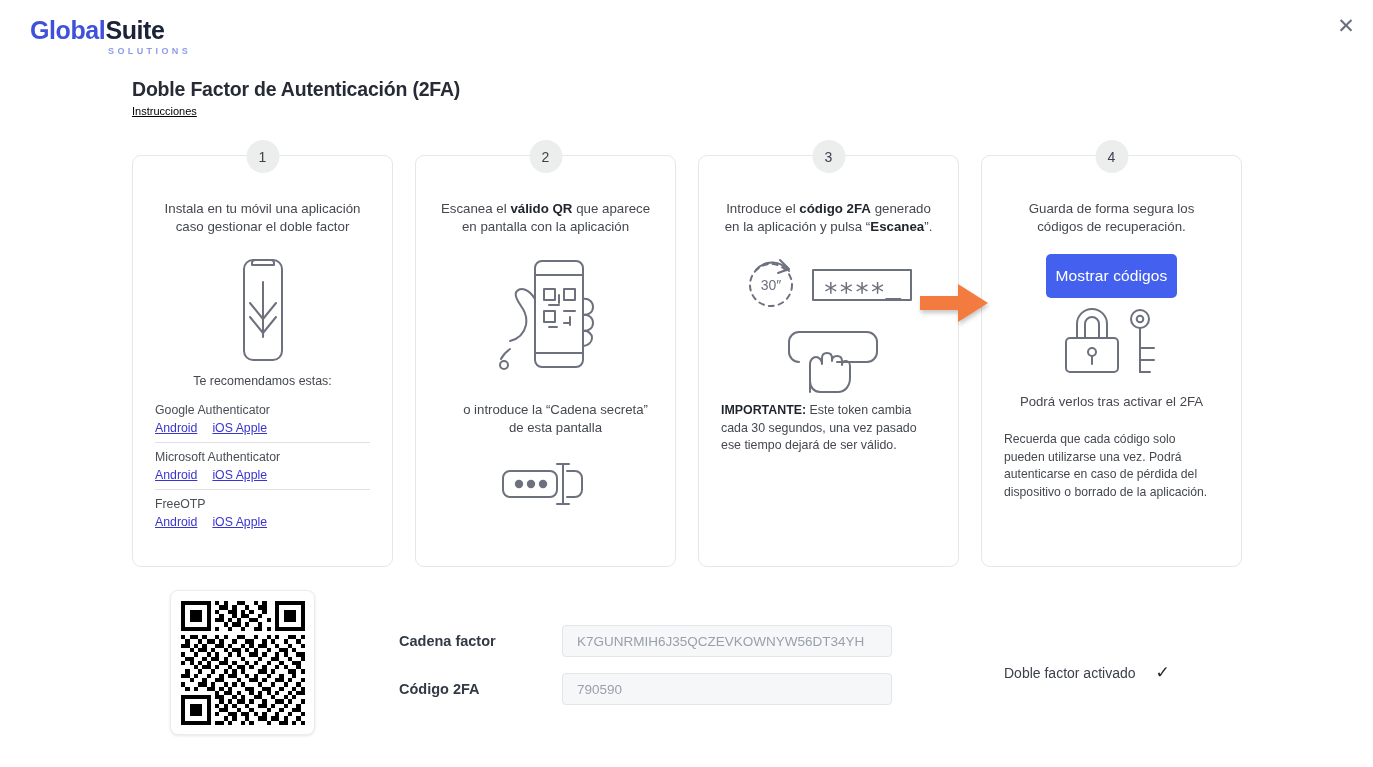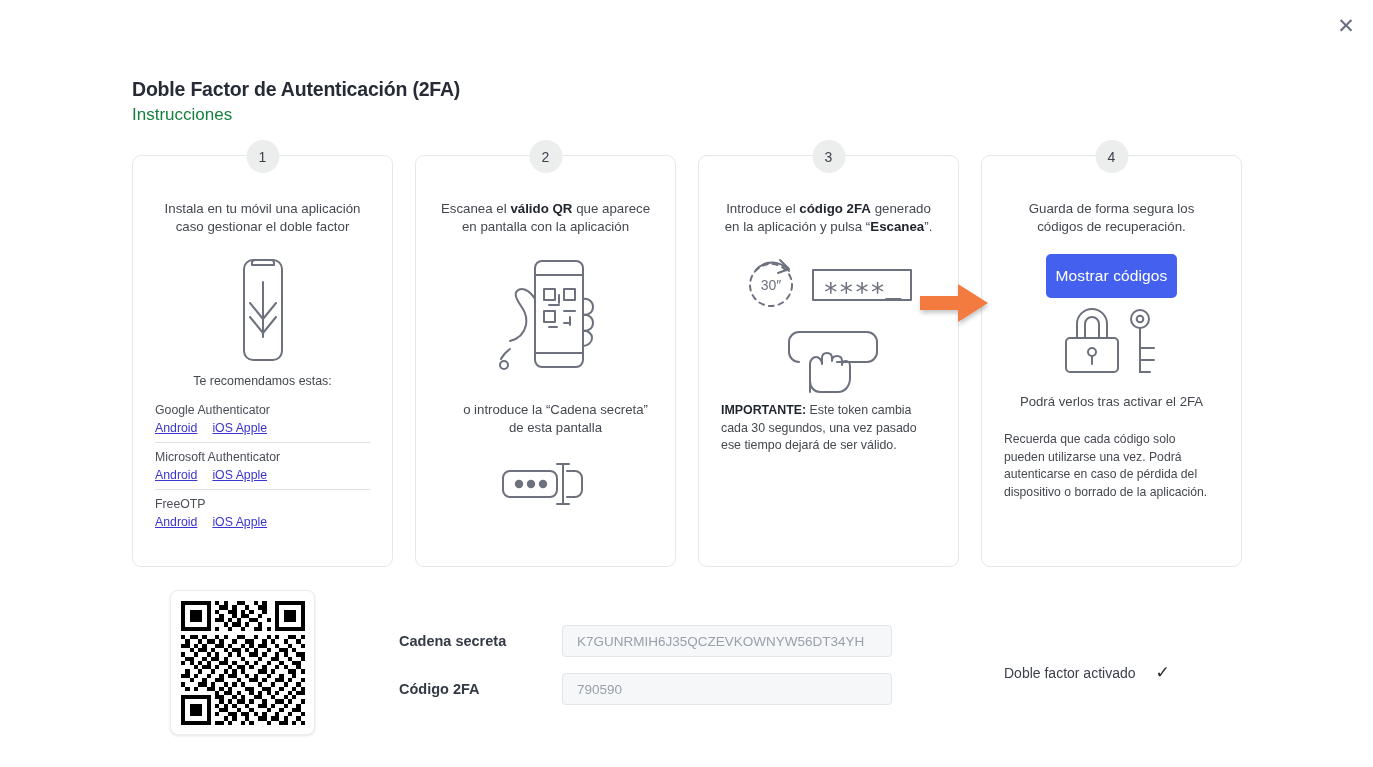--- a/index.html
+++ b/index.html
@@ -30,21 +30,21 @@
     color: #6b6f7d; font-size: 21px; line-height: 1; padding: 0;
   }
 
   
   .title {
     position: absolute; left: 132px; top: 78px;
     font-size: 19.5px; font-weight: 700; color: #262b36; letter-spacing: -0.2px;
   }
   .subtitle {
     position: absolute; left: 132px; top: 105px;
-    font-size: 17px; color: #15803d;
+    font-size: 11px; color: #000000; text-decoration: underline;
   }
 
   
   .steps {
     position: absolute; left: 132px; top: 155px;
     width: 1110px; height: 412px;
     display: flex; gap: 22px;
   }
   .step {
     position: relative;
@@ -122,20 +122,26 @@
     position: absolute; left: 1004px; top: 662px;
     font-size: 14px; color: #3a3f4b; display: flex; align-items: center; gap: 20px;
   }
   .activated .tick { font-size: 17px; color: #22262e; }
 </style>
 </head>
 <body>
 
 <div class="page">
 
+  <div class="logo-wrap">
+    <div class="logo-main">
+      <span class="logo-global">Global</span><span class="logo-rest">Suite</span>
+    </div>
+    <div class="logo-sub">SOLUTIONS</div>
+  </div>
 
   <button class="close-btn">✕</button>
 
   <div class="title">Doble Factor de Autenticación (2FA)</div>
   <div class="subtitle">Instrucciones</div>
 
   <div class="steps">
 
     <div class="step">
       <div class="step-badge">1</div>
@@ -523,21 +529,21 @@
           <rect x="20" y="28" width="1" height="1"></rect>
           <rect x="23" y="28" width="2" height="1"></rect>
           <rect x="26" y="28" width="1" height="1"></rect>
           <rect x="28" y="28" width="1" height="1"></rect>
       </g>
     </svg>
   </div>
 
   <div class="form">
     <div class="form-row">
-      <div class="form-label">Cadena secreta</div>
+      <div class="form-label">Cadena factor</div>
       <input class="form-input" type="text" readonly="" value="K7GUNRMIH6J35QCZEVKOWNYW56DT34YH" style="">
     </div>
     <div class="form-row">
       <div class="form-label">Código 2FA</div>
       <input class="form-input" type="text" readonly="" value="790590" style="">
     </div>
   </div>
 
   <div class="activated">
     <span>Doble factor activado</span>

